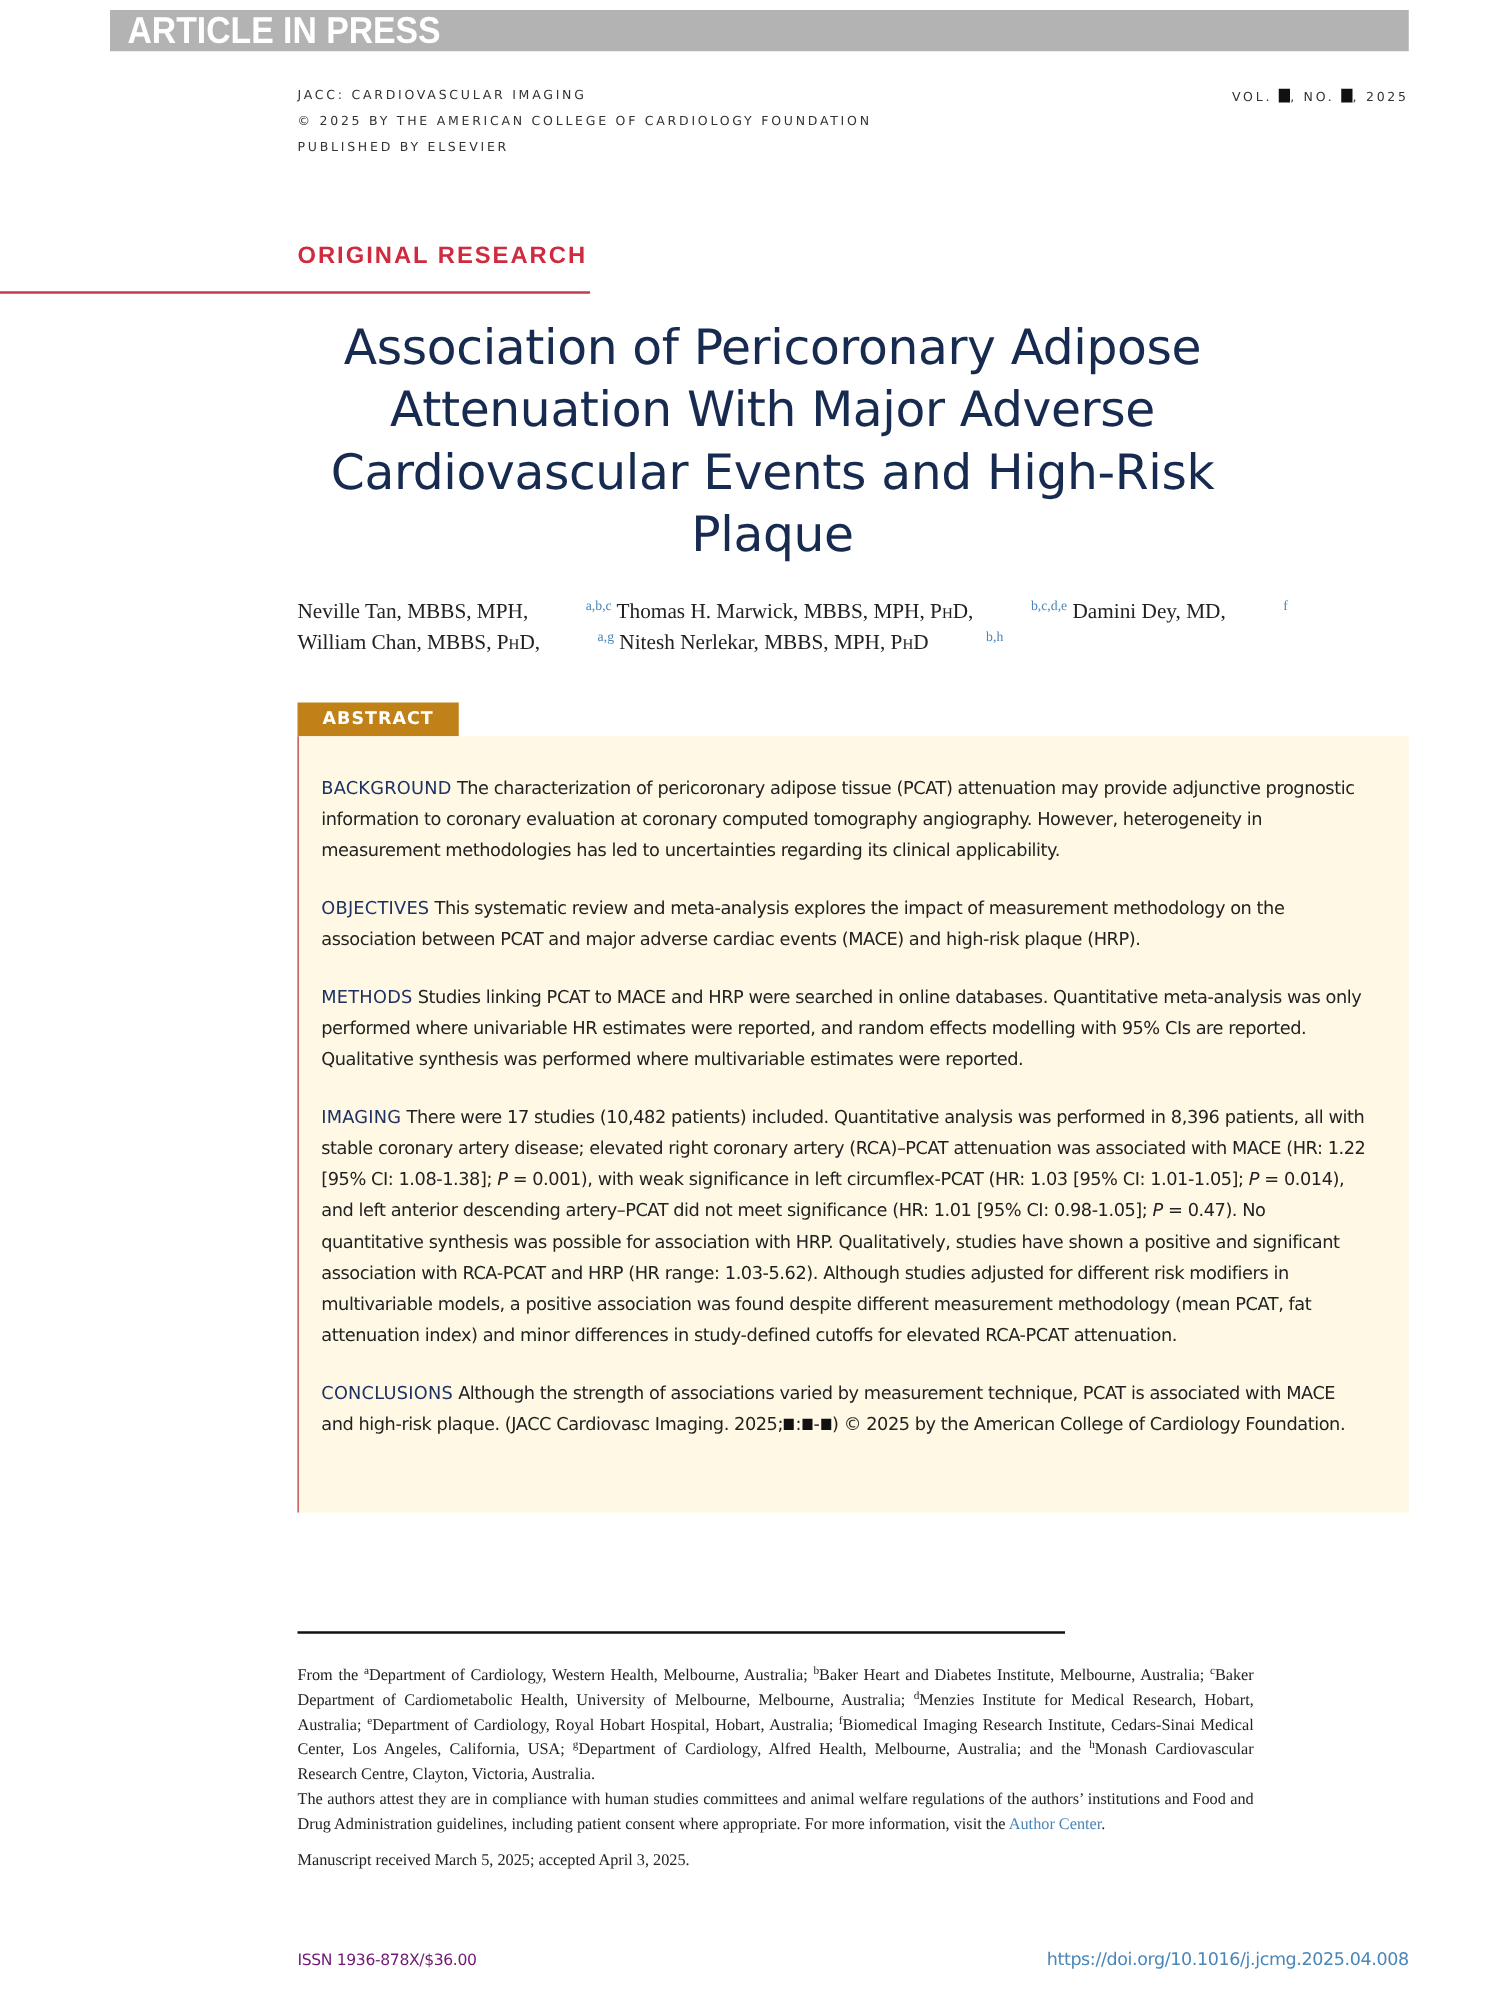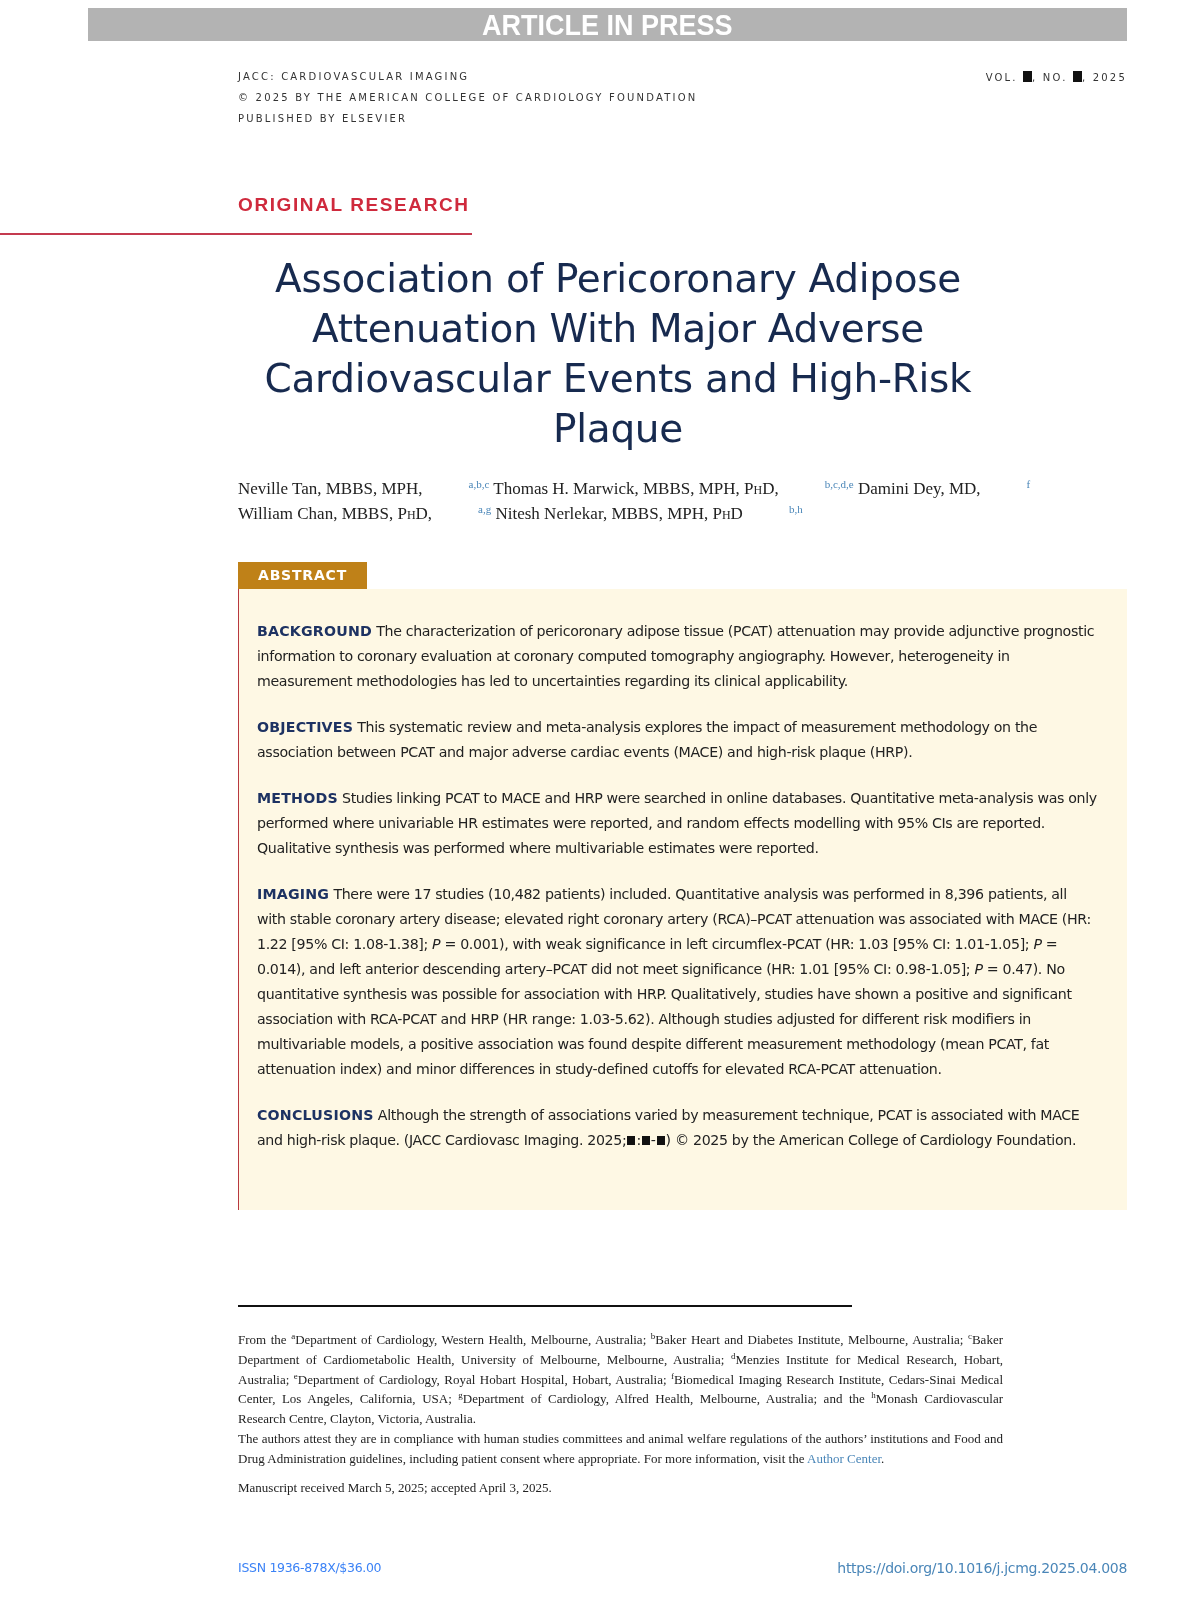--- a/index.html
+++ b/index.html
@@ -1,19 +1,19 @@
 <!DOCTYPE html>
 <html><head>
 <meta charset="utf-8">
 <style>
   html, body { margin:0; padding:0; background:#ffffff; }
   body { width:1200px; height:1613px; position:relative; overflow:hidden; color:#222; }
   .banner { position:absolute; left:88px; top:8px; width:1039px; height:33px; background:#b3b3b3;
     color:#fff; font-family:"Liberation Sans", sans-serif; font-weight:bold; font-size:30px;
-    text-align:center; line-height:33px; letter-spacing:0px; transform-origin:center; }
+    text-align:left; line-height:33px; letter-spacing:0px; transform-origin:center; }
   .banner span { display:inline-block; transform:scaleX(0.9); }
   .meta { position:absolute; left:238px; font-family:"DejaVu Sans", sans-serif; font-size:10px;
     letter-spacing:2.2px; color:#333; text-transform:uppercase; }
   .meta-right { position:absolute; right:73px; top:71px; font-family:"DejaVu Sans", sans-serif;
     font-size:10px; letter-spacing:2.2px; color:#333; }
   .blk { display:inline-block; width:9px; height:11px; background:#111; vertical-align:-1px; }
   .section-label { position:absolute; left:238px; top:194px; font-family:"Liberation Sans", sans-serif;
     font-weight:bold; font-size:19px; letter-spacing:1.6px; color:#cf2a3d; }
   .section-rule { position:absolute; left:0; top:233px; width:472px; height:2px; background:#c43a4f; }
   .title { position:absolute; left:238px; top:254px; width:760px; margin:0;
@@ -23,31 +23,31 @@
     font-size:17px; line-height:25px; color:#222; }
   .authors sup { color:#4a86b8; font-size:11px; vertical-align:6px; line-height:0;margin-left:46px; }
   .sc { font-variant:small-caps; }
   .abs-tab { position:absolute; left:238px; top:562px; width:129px; height:27px; background:#bf8118;
     color:#fff; font-family:"DejaVu Sans", sans-serif; font-weight:bold; font-size:14px;
     letter-spacing:0.8px; line-height:27px; text-align:center; }
   .abs-box { position:absolute; left:238px; top:589px; width:889px; height:621px; background:#fef8e4;
     border-left:1.5px solid #b8383f; box-sizing:border-box; padding:30px 30px 0 18px; }
   .abs-para { font-family:"DejaVu Sans", sans-serif; font-size:14.2px; line-height:25px; color:#222;
     margin:0 0 21px 0; letter-spacing:-0.35px; }
-  .abs-head { font-weight:bold; color:#1d3262; letter-spacing:0.2px; }
+  .abs-head { font-weight:normal; color:#1d3262; letter-spacing:0.2px; }
   .sq { display:inline-block; width:8px; height:9px; background:#111; vertical-align:0px; margin:0 1px; }
   .fn-rule { position:absolute; left:238px; top:1305px; width:614px; height:1.5px; background:#111; }
   .affil { position:absolute; left:238px; top:1330px; width:765px; font-family:"Liberation Serif", serif;
     font-size:13px; line-height:19.8px; color:#222; text-align:justify; }
   .affil p { margin:0; }
   .affil sup { font-size:9px; vertical-align:5px; line-height:0; }
   .affil .link { color:#4a86b8; }
   .manuscript { margin-top:9px !important; }
   .issn { position:absolute; left:238px; top:1560px; font-family:"DejaVu Sans", sans-serif; font-size:12.5px;
-    color:#3b82f6; letter-spacing:-0.3px; }
+    color:#701a75; letter-spacing:-0.3px; }
   .doi { position:absolute; right:73px; top:1560px; font-family:"DejaVu Sans", sans-serif; font-size:14px;
     color:#4a86b8; letter-spacing:-0.3px; }
 </style>
 </head>
 <body>
 
 <div class="banner">
   <span>ARTICLE IN PRESS</span>
 </div>
 

